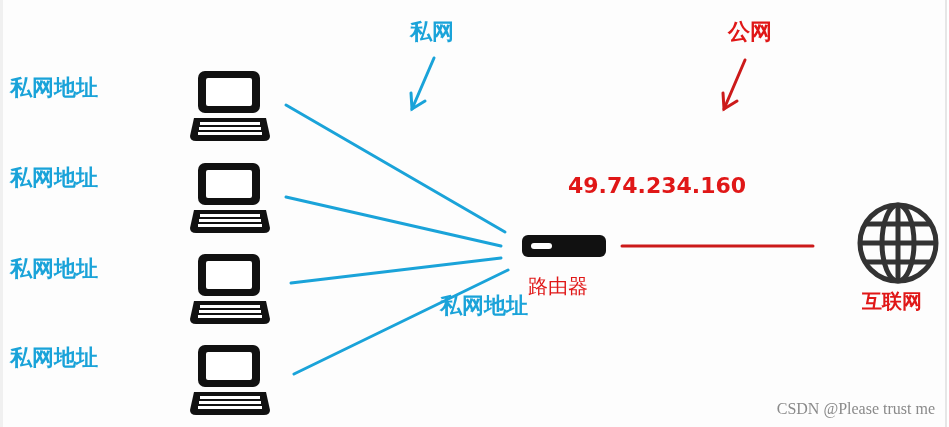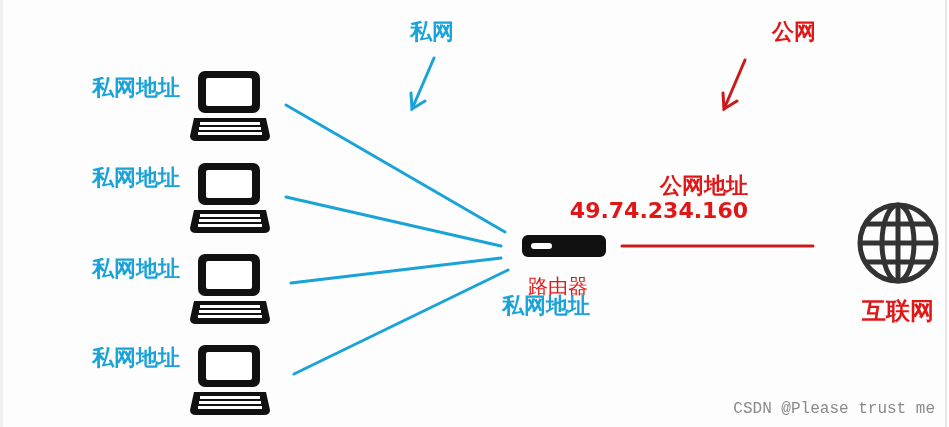--- a/index.html
+++ b/index.html
@@ -1,27 +1,27 @@
 <!DOCTYPE html>
 <html><head>
 <meta charset="utf-8">
 <style>
   html, body { margin:0; padding:0; }
   body { width:949px; height:427px; background:#ffffff; position:relative; overflow:hidden;
          font-family: "DejaVu Sans", "Liberation Sans", sans-serif; }
   .frame { position:absolute; left:0; top:0; width:947px; height:427px; background:#fdfdfd;
            border-left:3px solid #f0f0f0; border-right:2px solid #e6e6e6; box-sizing:border-box; }
-  .lbl { position:absolute; font-weight:bold; text-align:right; line-height:1.12; }
+  .lbl { position:absolute; font-weight:bold; text-align:left; line-height:1.12; }
   .blue { color:#1aa3d9; }
   .red { color:#e01717; }
   .pc-label { font-size:22px; width:170px; }
   svg.wires { position:absolute; left:0; top:0; }
   .pc { position:absolute; }
   .watermark { position:absolute; right:14px; top:400px; font-size:16px; color:#8a8a8a;
-               font-family:Liberation Mono, monospace; }
+               font-family:Liberation Serif, serif; }
 </style>
 </head>
 <body>
 
 <div class="frame"></div>
 
 <svg class="wires" width="949" height="427">
   <g stroke="#1aa3d9" stroke-width="3" stroke-linecap="round" fill="none">
     <line x1="286" y1="105" x2="505" y2="232"></line>
     <line x1="286" y1="197" x2="501" y2="246"></line>
@@ -90,39 +90,38 @@
     <rect x="16" y="10" width="46" height="28" rx="2" fill="#fff"></rect>
   <path d="M4 50 H76 L80 68 Q80 73 74 73 H6 Q0 73 0 68 Z" fill="#111"></path>
   <g fill="#fff">
       <rect x="10" y="54" width="60" height="3"></rect>
       <rect x="9" y="59" width="62" height="3"></rect>
       <rect x="8" y="64" width="64" height="3"></rect>
     </g>
 </svg>
 
 <div class="lbl blue" style="left:410px;top:20px;font-size:22px;">私网</div>
-<div class="lbl red" style="left:728px;top:20px;font-size:22px;margin-left:44px;">公网</div>
+<div class="lbl red" style="left:728px;top:20px;font-size:22px;">公网</div>
 
 <div class="lbl blue pc-label" style="left:10px;top:76px;">
   <div>私网地址</div>
 </div>
 <div class="lbl blue pc-label" style="left:10px;top:166px;">
   <div>私网地址</div>
 </div>
 <div class="lbl blue pc-label" style="left:10px;top:257px;">
   <div>私网地址</div>
 </div>
 <div class="lbl blue pc-label" style="left:10px;top:346px;">
   <div>私网地址</div>
 </div>
 
 <div class="lbl red" style="left:528px;top:275px;font-size:20px;font-weight:normal;">路由器</div>
 <div class="lbl blue" style="left:440px;top:294px;font-size:22px;width:150px;">
   <div>私网地址</div>
 </div>
 <div class="lbl red" style="left:568px;top:174px;font-size:22px;width:180px;">
-  <div>公网地址</div>
   <div>49.74.234.160</div>
 </div>
 
-<div class="lbl red" style="left:862px;top:298px;font-size:24px;">互联网</div>
+<div class="lbl red" style="left:862px;top:290px;font-size:20px;">互联网</div>
 
 <div class="watermark">CSDN @Please trust me</div>
 
 </body></html>

